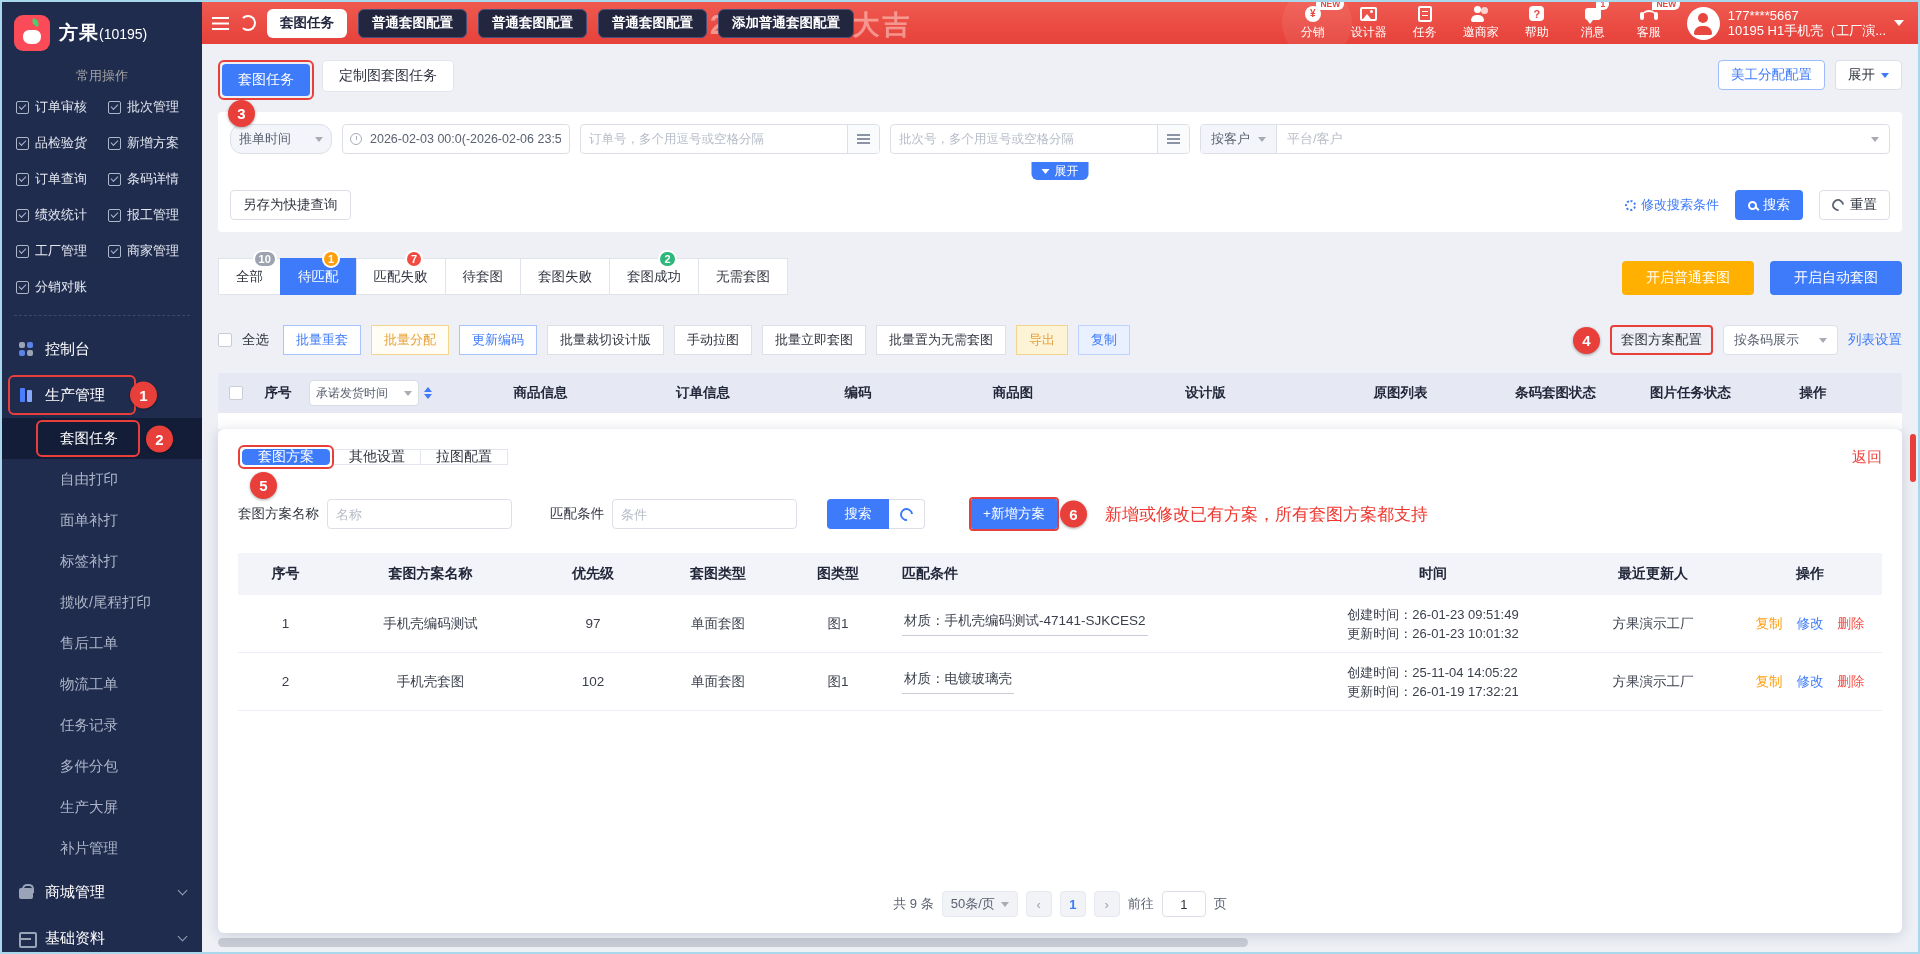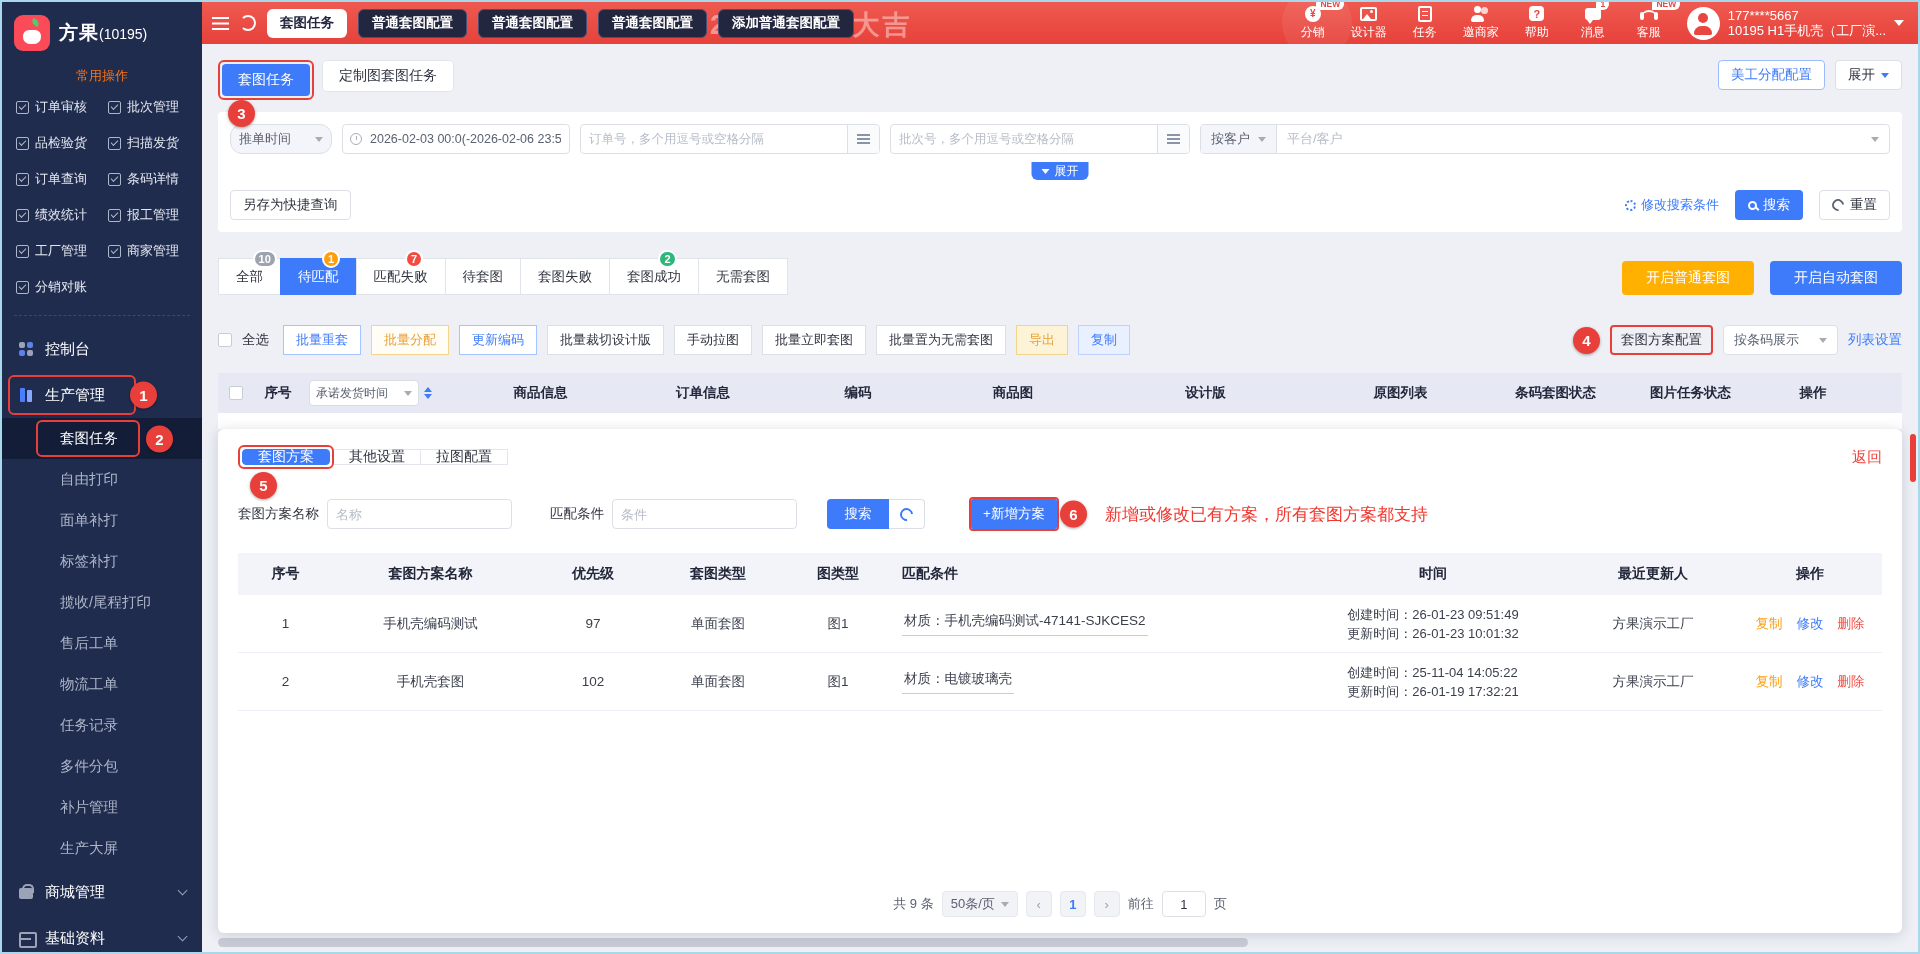--- a/index.html
+++ b/index.html
@@ -6,21 +6,21 @@
 body{width:1920px;height:954px;overflow:hidden;background:#eef0f5;font-family:"Liberation Sans","DejaVu Sans",sans-serif}
 .page{position:relative;width:1920px;height:954px;border:2px solid #a9d8ec;background:#eef0f5;overflow:hidden}
 
 .sidebar{position:absolute;left:0;top:0;bottom:0;width:200px;background:#202c4e;color:#cdd3e1;z-index:10}
 .logo-row{display:flex;align-items:center;gap:9px;padding:13px 12px 8px;cursor:pointer}
 .logo-ic{width:36px;height:36px;border-radius:9px;background:#fb4b58;position:relative;flex:none}
 .logo-ic::before{content:'';position:absolute;left:9px;bottom:7px;width:18px;height:14px;background:#fff;border-radius:6px 6px 7px 7px}
 .logo-ic::after{content:'';position:absolute;right:11px;top:4px;width:7px;height:7px;background:#49d06c;border-radius:0 80% 0 80%;transform:rotate(15deg)}
 .logo-t{color:#fff;font-size:14px;white-space:nowrap}
 .logo-t b{font-size:19px;letter-spacing:1px}
-.sb-section{text-align:center;color:#f97316;font-size:13px;margin:8px 0 4px}
+.sb-section{text-align:center;color:#a3a3a3;font-size:13px;margin:8px 0 4px}
 .quick-grid{display:grid;grid-template-columns:1fr 1fr;padding:0 8px}
 .ql{display:flex;align-items:center;gap:6px;height:36px;font-size:13px;color:#e3e7f0;cursor:pointer;padding-left:6px;white-space:nowrap}
 .ql-ic{width:13px;height:13px;border:1.5px solid #aeb6c9;border-radius:2px;position:relative;flex:none}
 .ql-ic::after{content:'';position:absolute;left:2px;top:2.5px;width:6px;height:3px;border-left:1.5px solid #aeb6c9;border-bottom:1.5px solid #aeb6c9;transform:rotate(-45deg)}
 .sb-divider{border-top:1px dashed #39496f;margin:10px 12px}
 .menu-item{display:flex;align-items:center;gap:11px;height:46px;padding:0 16px;color:#fff;font-size:15px;position:relative;cursor:pointer;white-space:nowrap}
 .mi-ic{width:16px;height:16px;position:relative;flex:none}
 .ic-console::before{content:'';position:absolute;left:1px;top:1px;width:6px;height:6px;border-radius:2px;background:#9aa3b8;box-shadow:8px 0 0 #5b82e8,0 8px 0 #5b82e8,8px 8px 0 #9aa3b8}
 .ic-prod::before{content:'';position:absolute;left:2px;top:1px;width:5px;height:14px;background:#4a7dff;border-radius:1px}
 .ic-prod::after{content:'';position:absolute;left:9px;top:3px;width:5px;height:12px;background:#86a9ff;border-radius:1px}
@@ -205,21 +205,21 @@
       <div class="ql">
           <span class="ql-ic"></span>
           <span>批次管理</span>
         </div>
       <div class="ql">
           <span class="ql-ic"></span>
           <span>品检验货</span>
         </div>
       <div class="ql">
           <span class="ql-ic"></span>
-          <span>扫描发货</span>
+          <span>新增方案</span>
         </div>
       <div class="ql">
           <span class="ql-ic"></span>
           <span>订单查询</span>
         </div>
       <div class="ql">
           <span class="ql-ic"></span>
           <span>条码详情</span>
         </div>
       <div class="ql">
@@ -260,22 +260,22 @@
         <span class="anno-dot dot-2">2</span>
       </div>
       <div class="sm-item"><span>自由打印</span></div>
       <div class="sm-item"><span>面单补打</span></div>
       <div class="sm-item"><span>标签补打</span></div>
       <div class="sm-item"><span>揽收/尾程打印</span></div>
       <div class="sm-item"><span>售后工单</span></div>
       <div class="sm-item"><span>物流工单</span></div>
       <div class="sm-item"><span>任务记录</span></div>
       <div class="sm-item"><span>多件分包</span></div>
+      <div class="sm-item"><span>生产大屏</span></div>
       <div class="sm-item"><span>补片管理</span></div>
-      <div class="sm-item"><span>生产大屏</span></div>
     </div>
     <div class="menu-item">
       <span class="mi-ic ic-mall"></span>
       <span>商城管理</span>
       <span class="chev"></span>
     </div>
     <div class="menu-item">
       <span class="mi-ic ic-base"></span>
       <span>基础资料</span>
       <span class="chev"></span>

